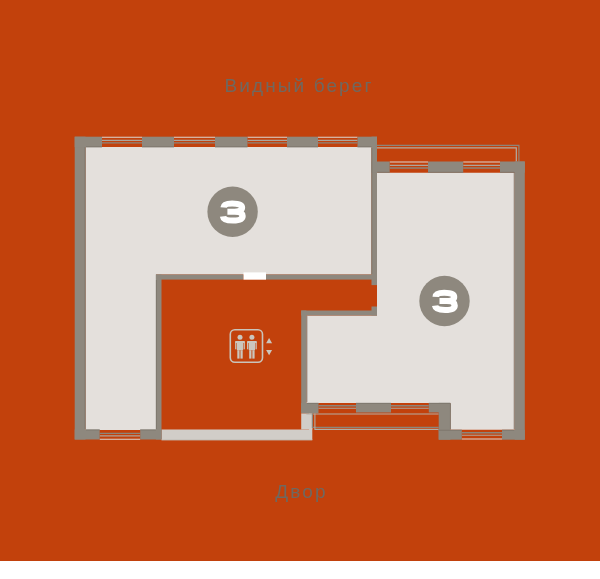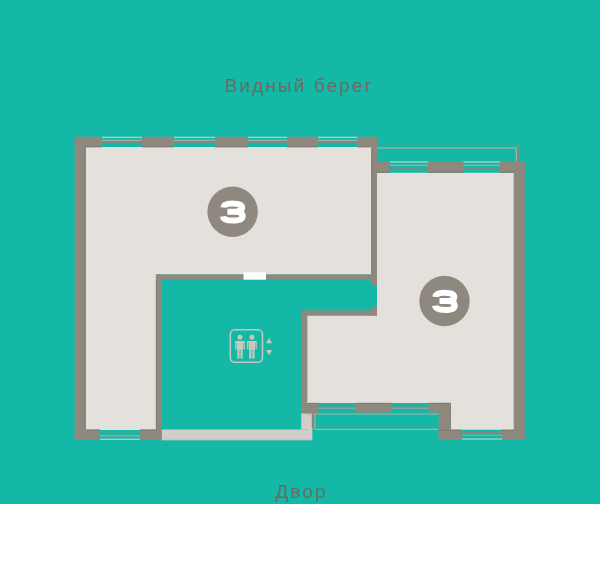--- a/index.html
+++ b/index.html
@@ -1,16 +1,16 @@
 <!DOCTYPE html>
 <html><head>
 <meta charset="utf-8">
 <style>
   html,body{margin:0;padding:0;background:#ffffff;}
-  #stage{position:relative;width:600px;height:504px;background:#14b8a6;overflow:hidden;
+  #stage{position:relative;width:600px;height:561px;background:#c2410c;overflow:hidden;
          font-family:"Liberation Sans", sans-serif;}
   svg{position:absolute;left:0;top:0;}
 </style>
 </head>
 <body>
 <div id="stage">
 <svg width="600" height="579" viewBox="0 0 600 579">
 
   <text x="299" y="91.5" font-size="19" letter-spacing="2.1" fill="#6f6860" text-anchor="middle" font-family="Liberation Sans, sans-serif">Видный берег</text>
 

